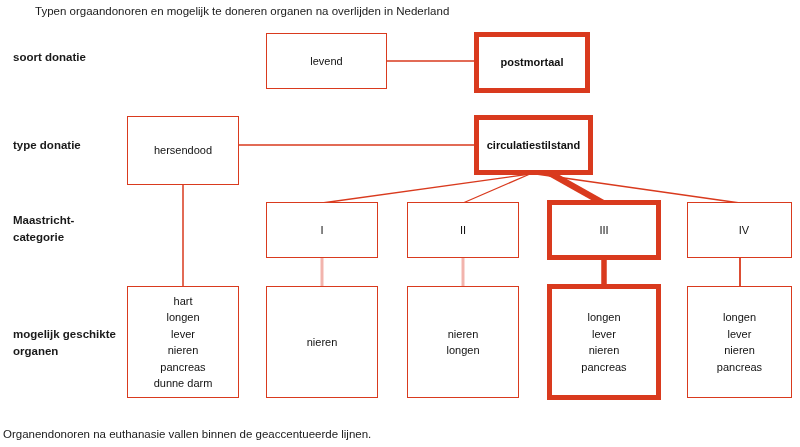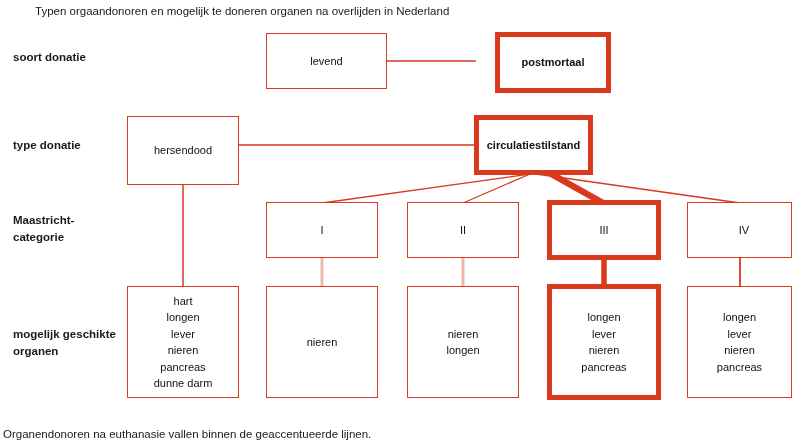--- a/index.html
+++ b/index.html
@@ -97,21 +97,21 @@
     <line x1="546" y1="171" x2="603" y2="203" stroke="#d93a1e" stroke-width="6.5"></line>
     <line x1="536" y1="174" x2="740" y2="203" stroke="#d93a1e" stroke-width="1.3"></line>
 
     <line x1="322" y1="258" x2="322" y2="287" stroke="#f2b4ad" stroke-width="3"></line>
     <line x1="463" y1="258" x2="463" y2="287" stroke="#f2b4ad" stroke-width="3"></line>
     <line x1="604" y1="256" x2="604" y2="288" stroke="#d93a1e" stroke-width="5.5"></line>
     <line x1="740" y1="258" x2="740" y2="287" stroke="#d93a1e" stroke-width="1.8"></line>
   </svg>
 
   <div class="node" style="left:266px; top:33px; width:121px; height:56px;">levend</div>
-  <div class="node accent" style="left:474px; top:32px; width:116px; height:61px;margin-left:21px;">postmortaal</div>
+  <div class="node accent" style="left:474px; top:32px; width:116px; height:61px;">postmortaal</div>
 
   <div class="node" style="left:127px; top:116px; width:112px; height:69px;">hersendood</div>
   <div class="node accent" style="left:474px; top:115px; width:119px; height:60px;">circulatiestilstand</div>
 
   <div class="node" style="left:266px; top:202px; width:112px; height:56px;">I</div>
   <div class="node accent list" style="left:547px; top:200px; width:114px; height:60px;">III</div>
   <div class="node" style="left:407px; top:202px; width:112px; height:56px;">II</div>
   <div class="node" style="left:687px; top:202px; width:105px; height:56px;padding-left:9px;">IV</div>
 
   <div class="node" style="left:127px; top:286px; width:112px; height:112px;">hart

